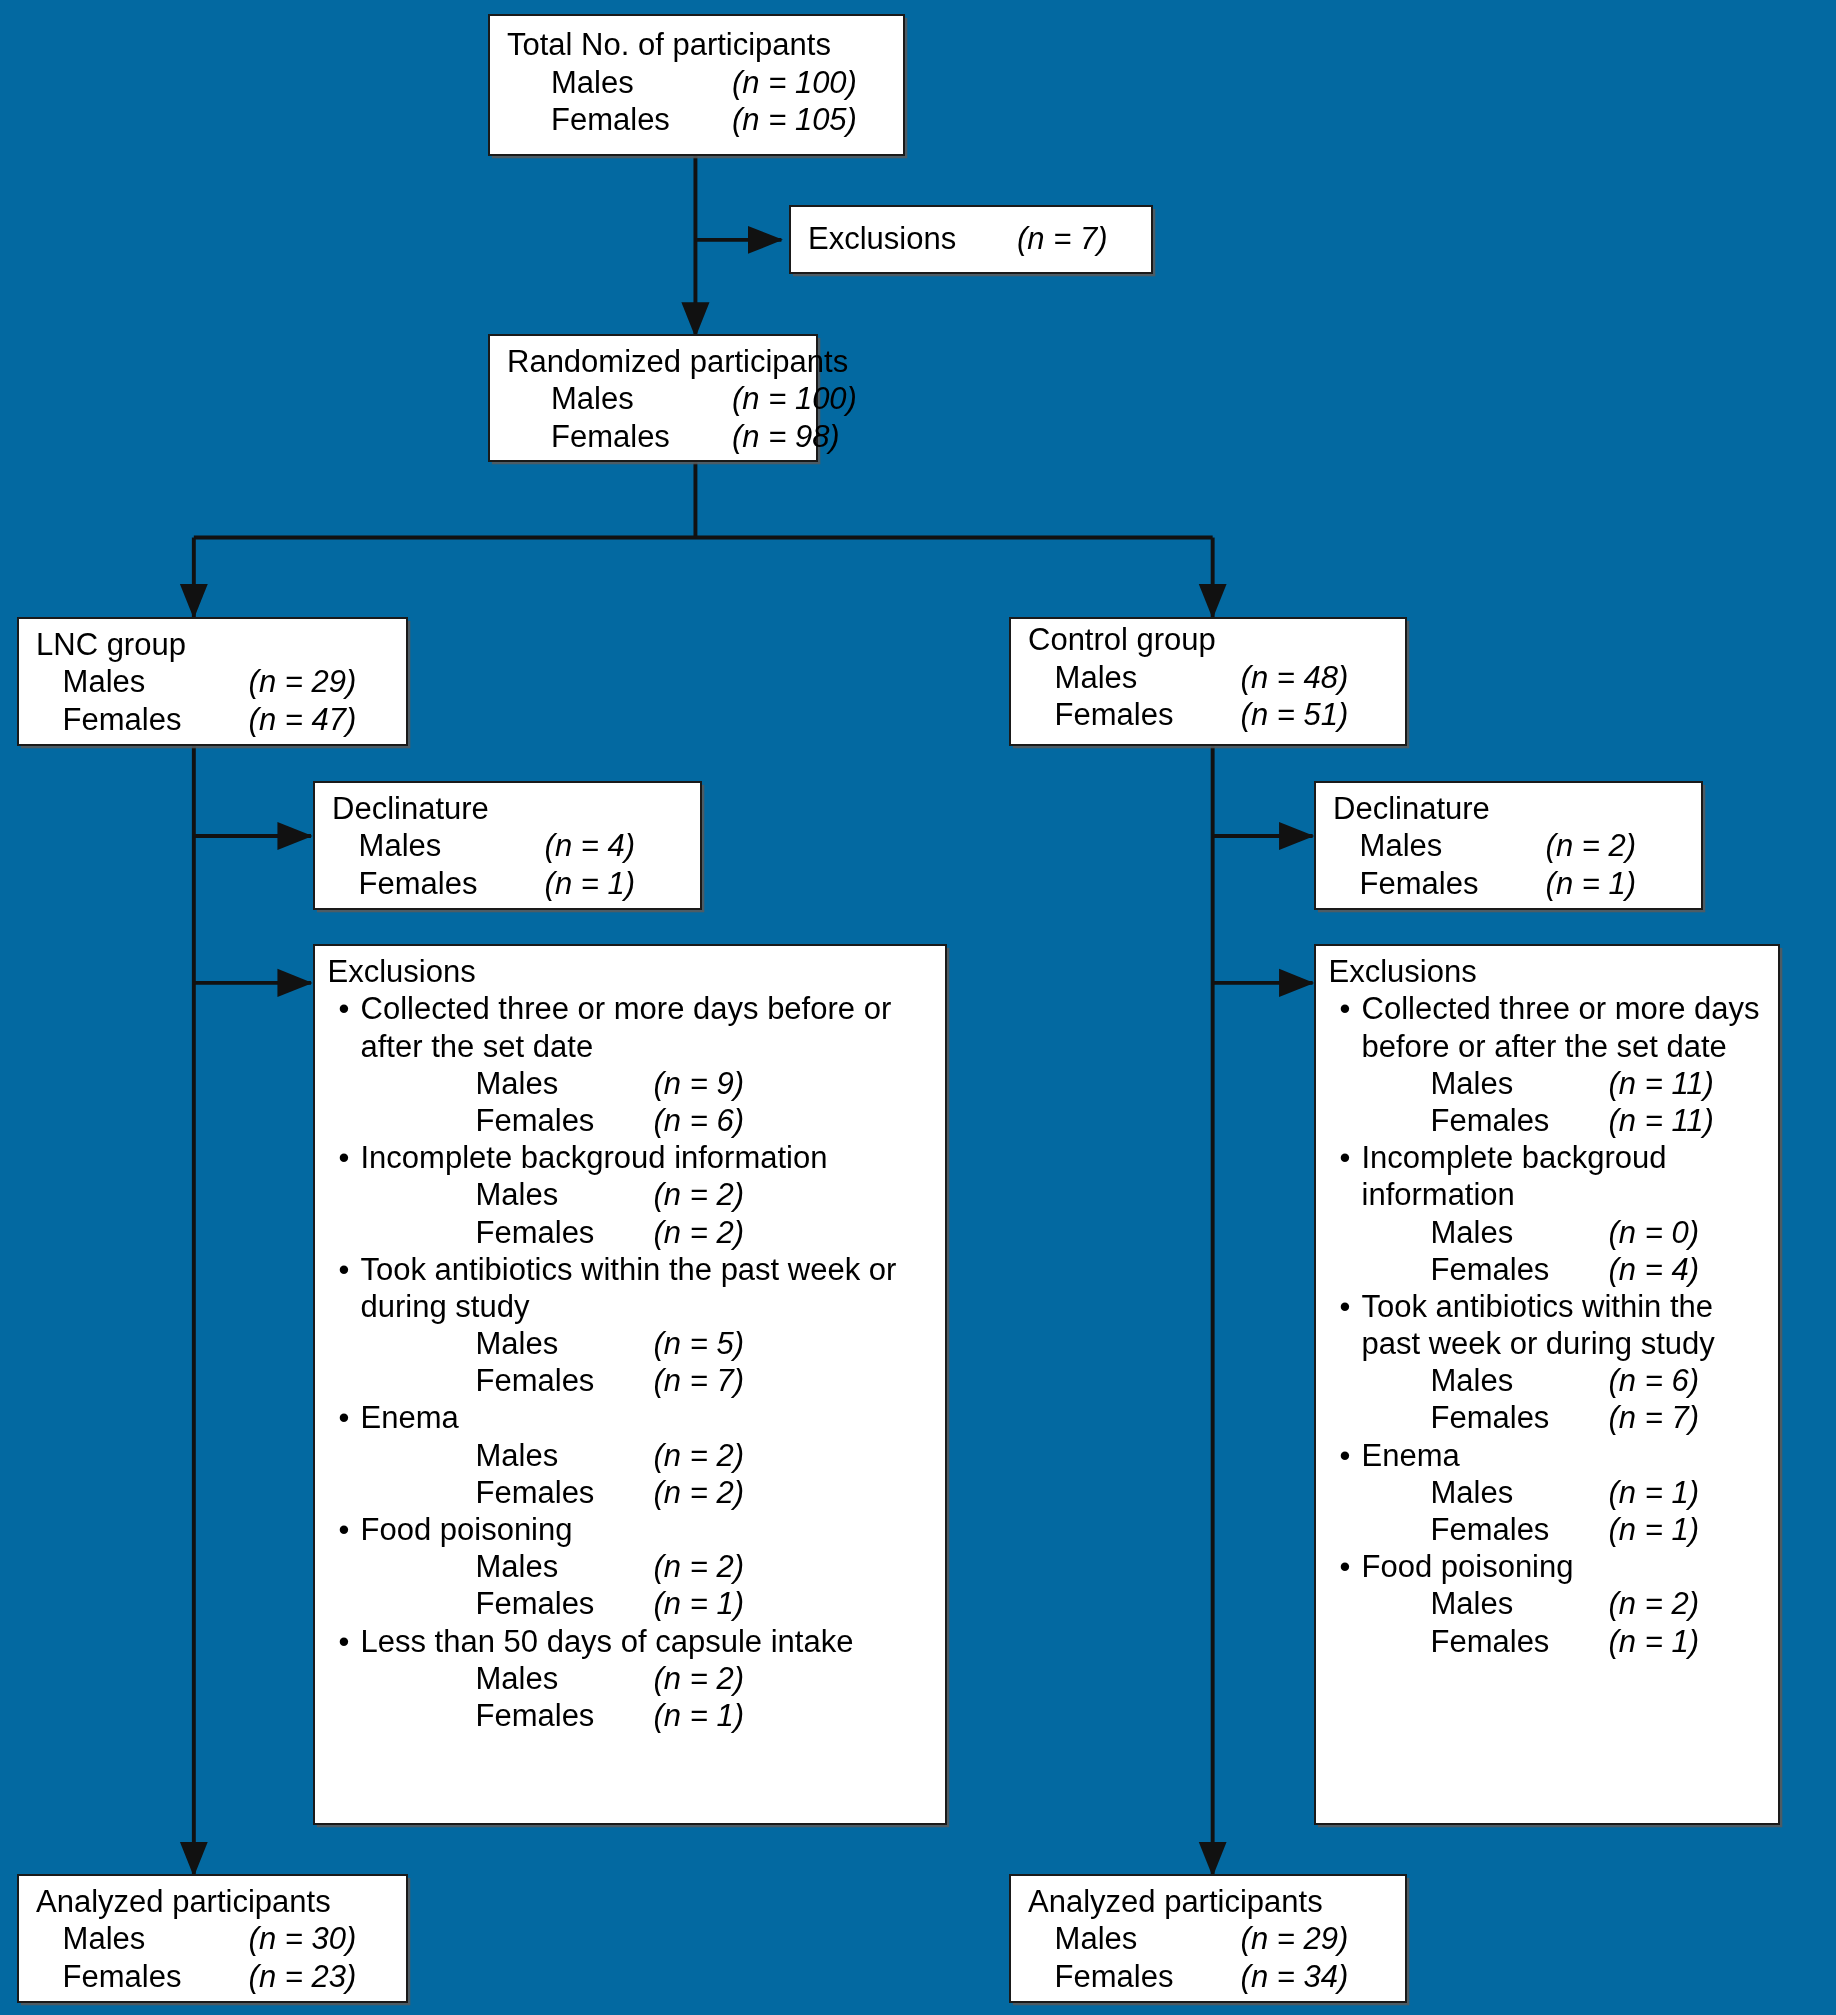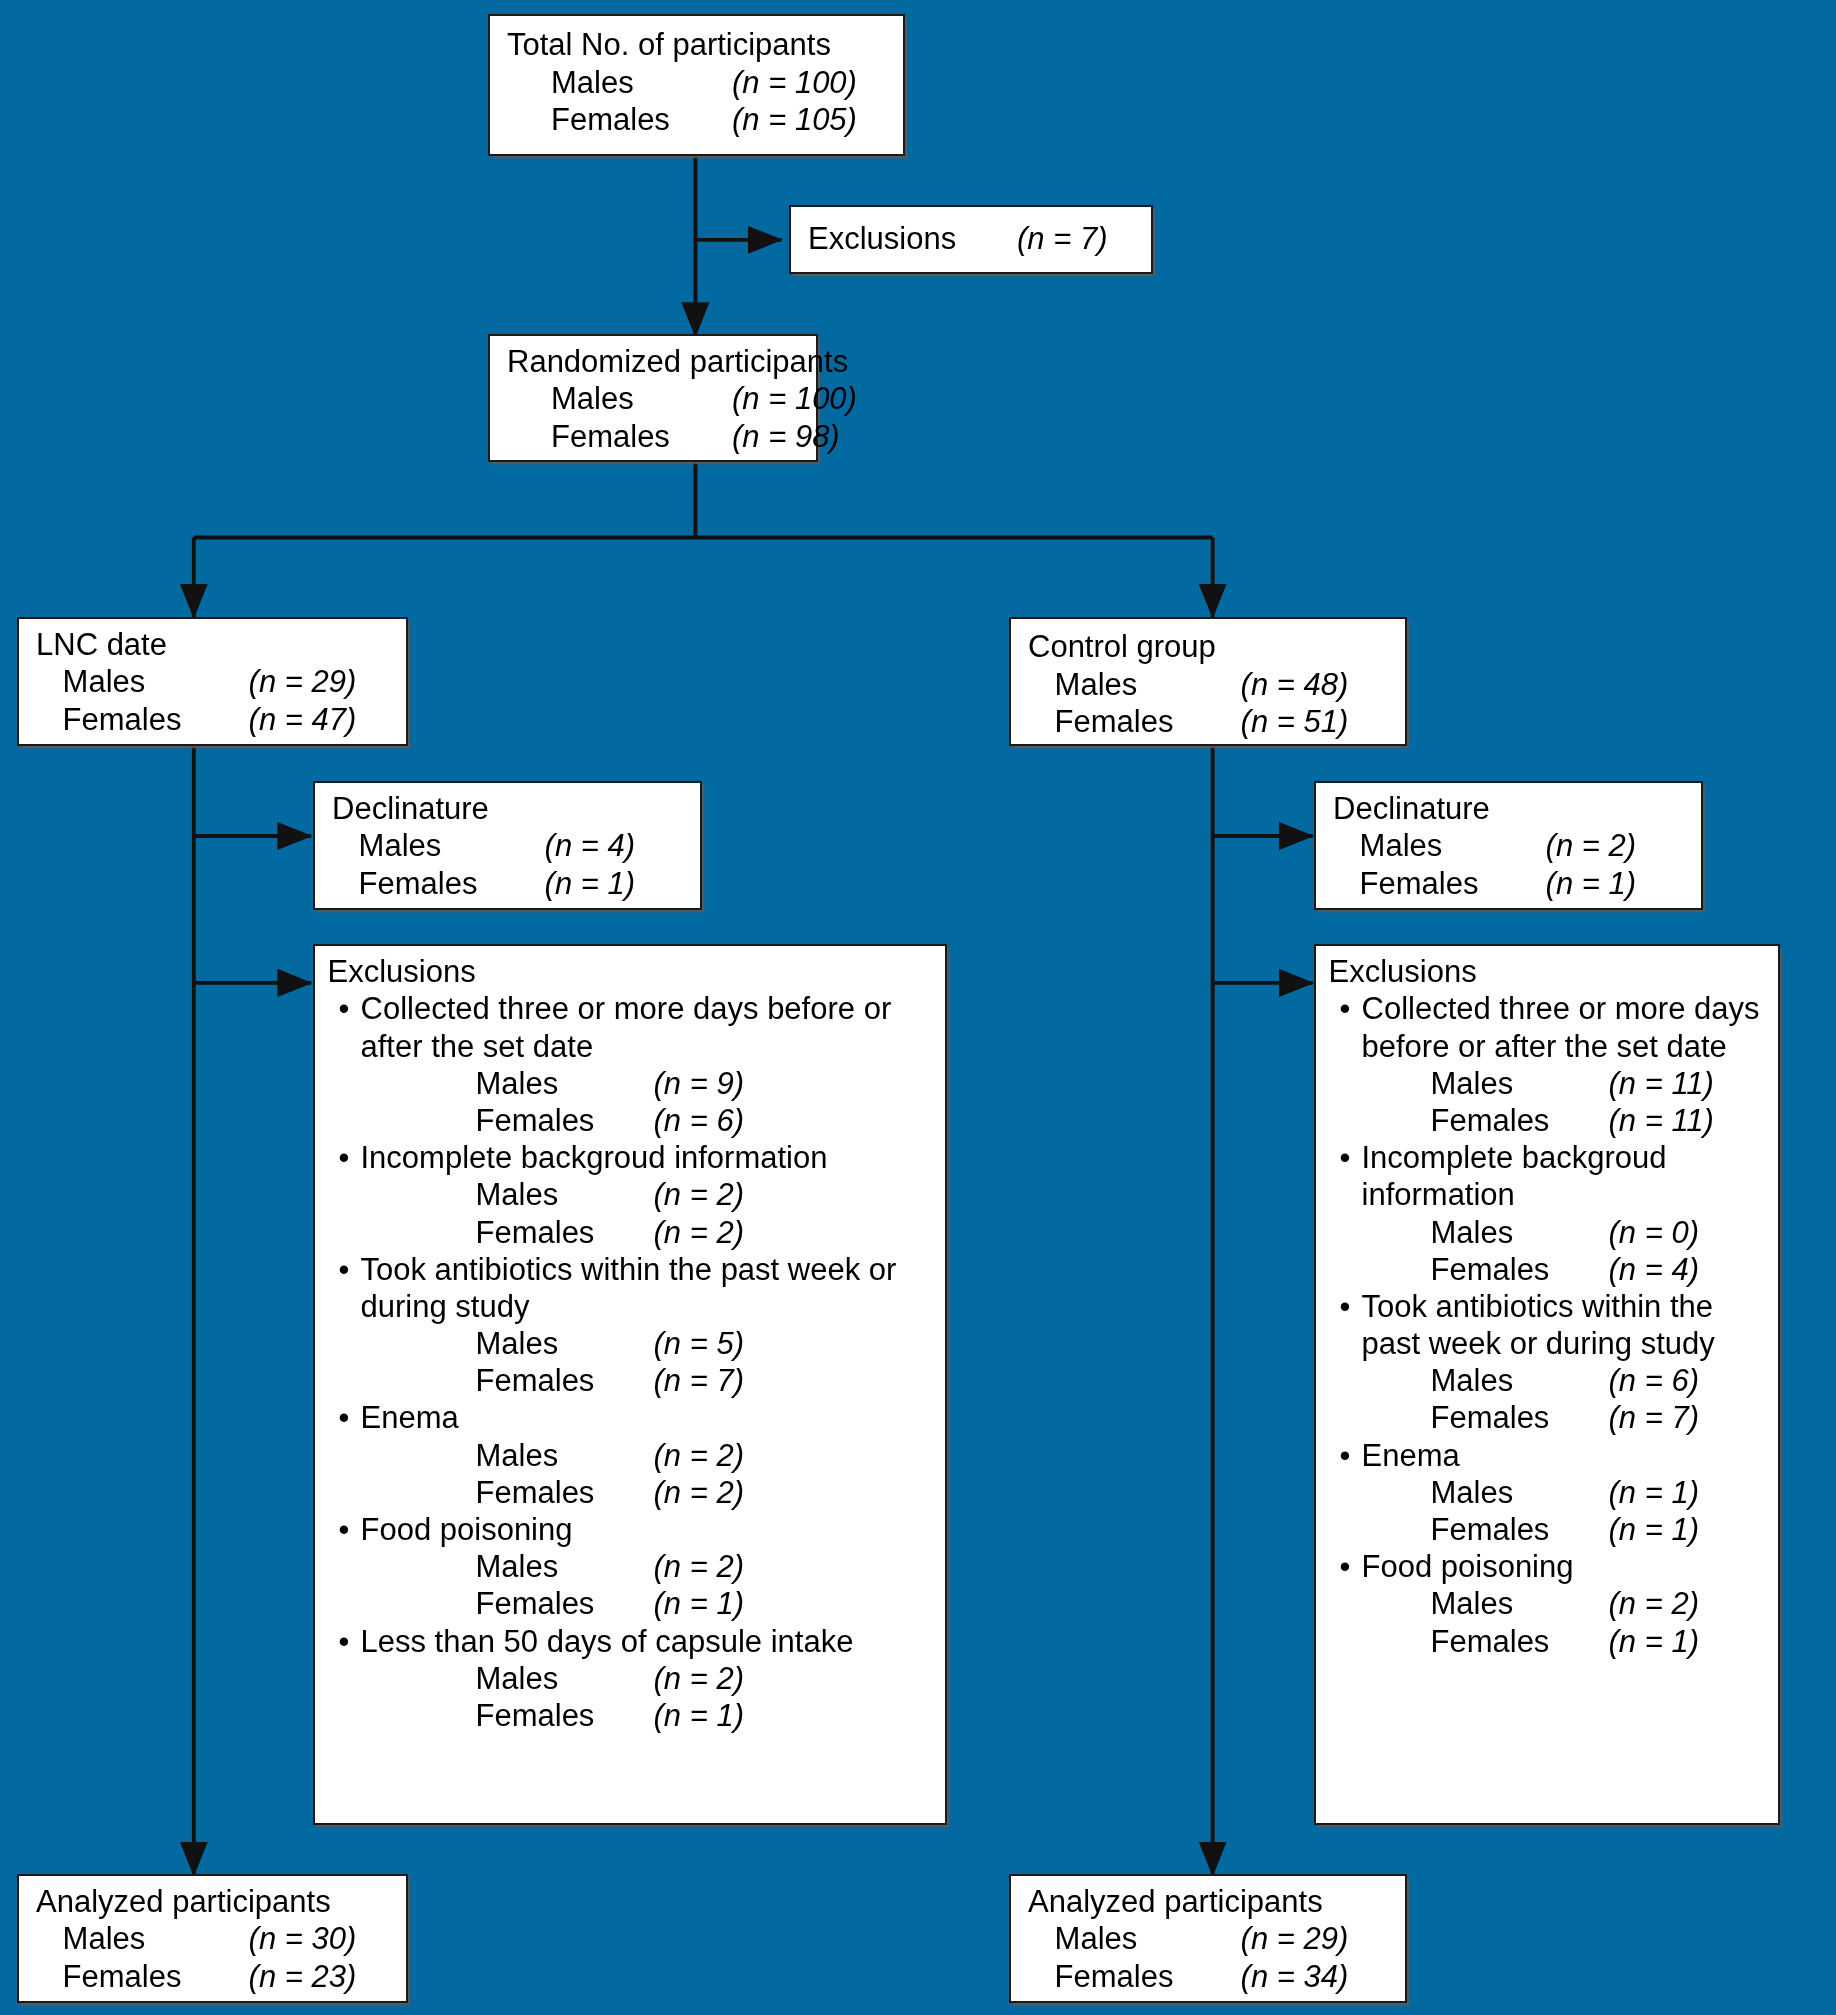--- a/index.html
+++ b/index.html
@@ -100,34 +100,34 @@
       </div>
       <div class="kv lvl1">
         <span class="lbl" style="width:181px;display:inline-block">Females</span>
         <span class="val n">(n = 98)</span>
       </div>
     </div>
   </div>
 
   <div class="box" style="left:17px;top:617px;width:391px;height:129px;">
     <div class="pad" style="padding-top:7.8px;">
-      <div class="ttl">LNC date</div>
+      <div class="ttl">LNC group</div>
       <div class="kv lvl1" style="padding-left:26.6px;">
         <span class="lbl" style="width:186px;display:inline-block">Males</span>
         <span class="val n">(n = 29)</span>
       </div>
       <div class="kv lvl1" style="padding-left:26.6px;">
         <span class="lbl" style="width:186px;display:inline-block">Females</span>
         <span class="val n">(n = 47)</span>
       </div>
     </div>
   </div>
 
   <div class="box" style="left:1009px;top:617px;width:398px;height:129px;">
-    <div class="pad" style="padding-top:10px;">
+    <div class="pad" style="padding-top:3px;">
       <div class="ttl">Control group</div>
       <div class="kv lvl1" style="padding-left:26.6px;">
         <span class="lbl" style="width:186px;display:inline-block">Males</span>
         <span class="val n">(n = 48)</span>
       </div>
       <div class="kv lvl1" style="padding-left:26.6px;">
         <span class="lbl" style="width:186px;display:inline-block">Females</span>
         <span class="val n">(n = 51)</span>
       </div>
     </div>

